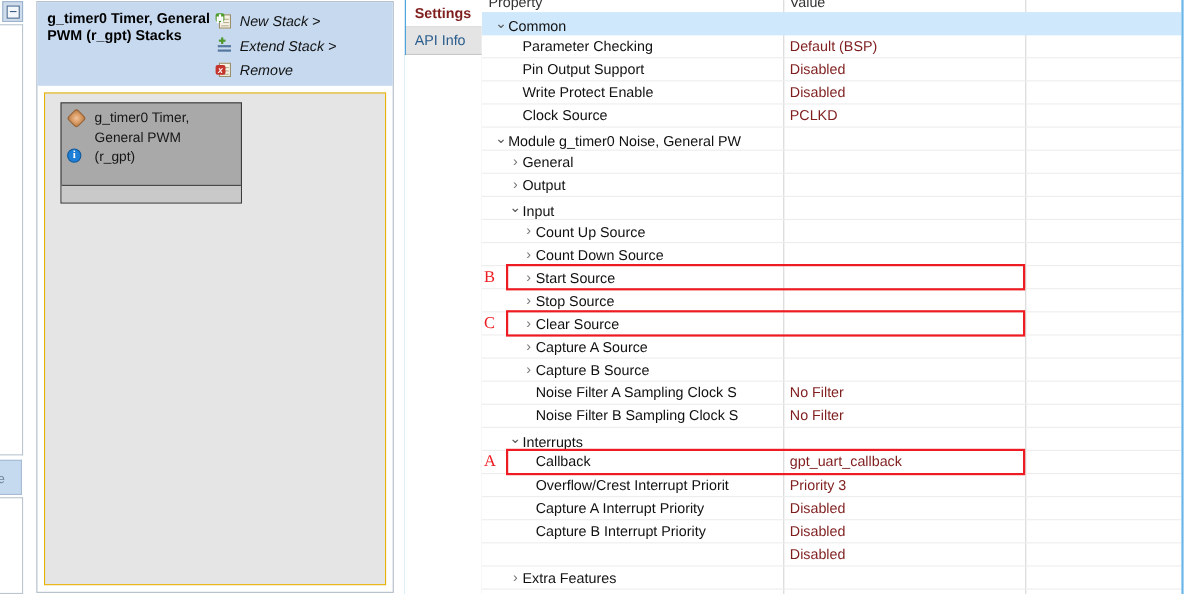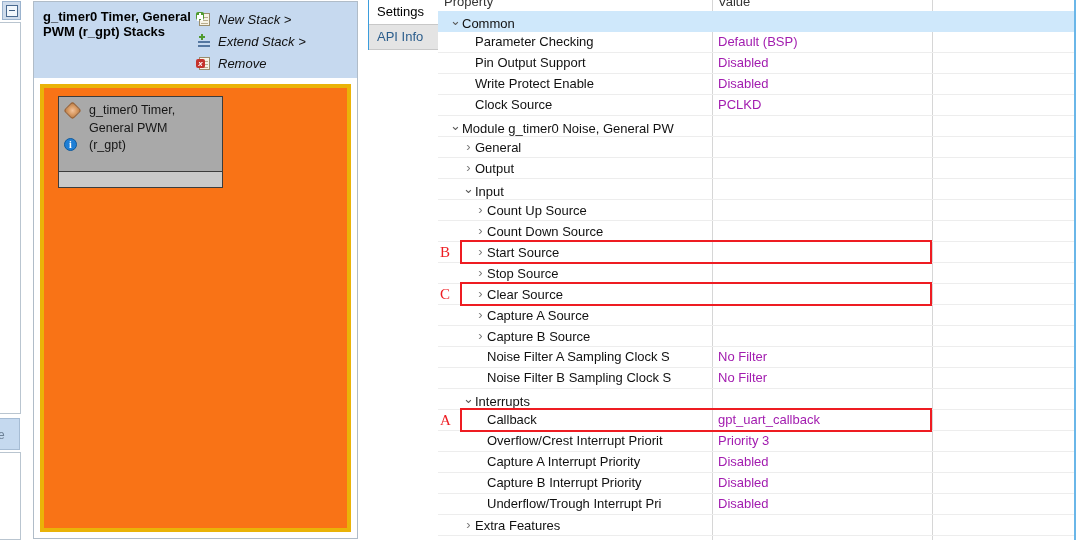--- a/index.html
+++ b/index.html
@@ -187,22 +187,22 @@
     position: absolute;
     left: -2px; top: 2px;
     width: 6px; height: 2px;
     background: #4f9a2f;
   }
 
   #stacks-canvas {
     position: absolute;
     left: 6px; top: 82px;
     right: 6px; bottom: 6px;
-    border: 4px solid #eab308;
-    background: #f97316;
+    border: 1px solid #eab308;
+    background: #e5e5e5;
     box-sizing: border-box;
   }
   #stack-box {
     position: absolute;
     left: 14px; top: 8px;
     width: 165px; height: 92px;
     background: #a9a9a9;
     border: 1px solid #3c3c3c;
     box-sizing: border-box;
   }
@@ -264,22 +264,22 @@
     box-sizing: border-box;
     font-size: 13px;
     line-height: 23px;
     padding-left: 9px;
     color: #2b5d8c;
     background: #e4e4e4;
     border-bottom: 1px solid #c8c8c8;
   }
   #tabs-col .tab.selected {
     background: #ffffff;
-    font-weight: normal;
-    color: #000000;
+    font-weight: bold;
+    color: #7f1d1d;
   }
   #tabs-col .tab-filler {
     position: absolute;
     left: 0; top: 50px;
     width: 70px; bottom: 0;
     background: #ffffff;
     border-right: 1px solid #cfcfcf;
   }
   .tabs-left-rule {
     position: absolute;
@@ -332,21 +332,21 @@
     color: #111;
     white-space: nowrap;
     overflow: hidden;
   }
   .row .val {
     position: absolute;
     left: 280px; top: 0;
     width: 212px; height: 20px;
     line-height: 20px;
     font-size: 13px;
-    color: #a21caf;
+    color: #7f1d1d;
     white-space: nowrap;
     overflow: hidden;
   }
   .twisty {
     display: inline-block;
     width: 13px;
     color: #5a5a5a;
     font-size: 10px;
     text-align: center;
     vertical-align: 1px;
@@ -548,21 +548,20 @@
       </div>
       <div class="row" style="top: 452px;">
         <div class="prop ind2"><span class="twisty"></span><span>Capture A Interrupt Priority</span></div>
         <div class="val">Disabled</div>
       </div>
       <div class="row" style="top: 473px;">
         <div class="prop ind2"><span class="twisty"></span><span>Capture B Interrupt Priority</span></div>
         <div class="val">Disabled</div>
       </div>
       <div class="row" style="top: 494px;">
-        <div class="prop ind2"><span class="twisty"></span><span>Underflow/Trough Interrupt Pri</span></div>
         <div class="val">Disabled</div>
       </div>
       <div class="row" style="top: 515px;">
         <div class="prop ind1"><span class="twisty" style="font-size: 13px; color: rgb(122, 122, 122);">›</span><span>Extra Features</span></div>
         <div class="val"></div>
       </div>
     </div>
   <div id="annot-host">
       <div class="redbox" style="left: 22px; top: 408px; width: 472px; height: 24px;"></div>
       <div class="redletter" style="left: 2px; top: 413px;">A</div>

